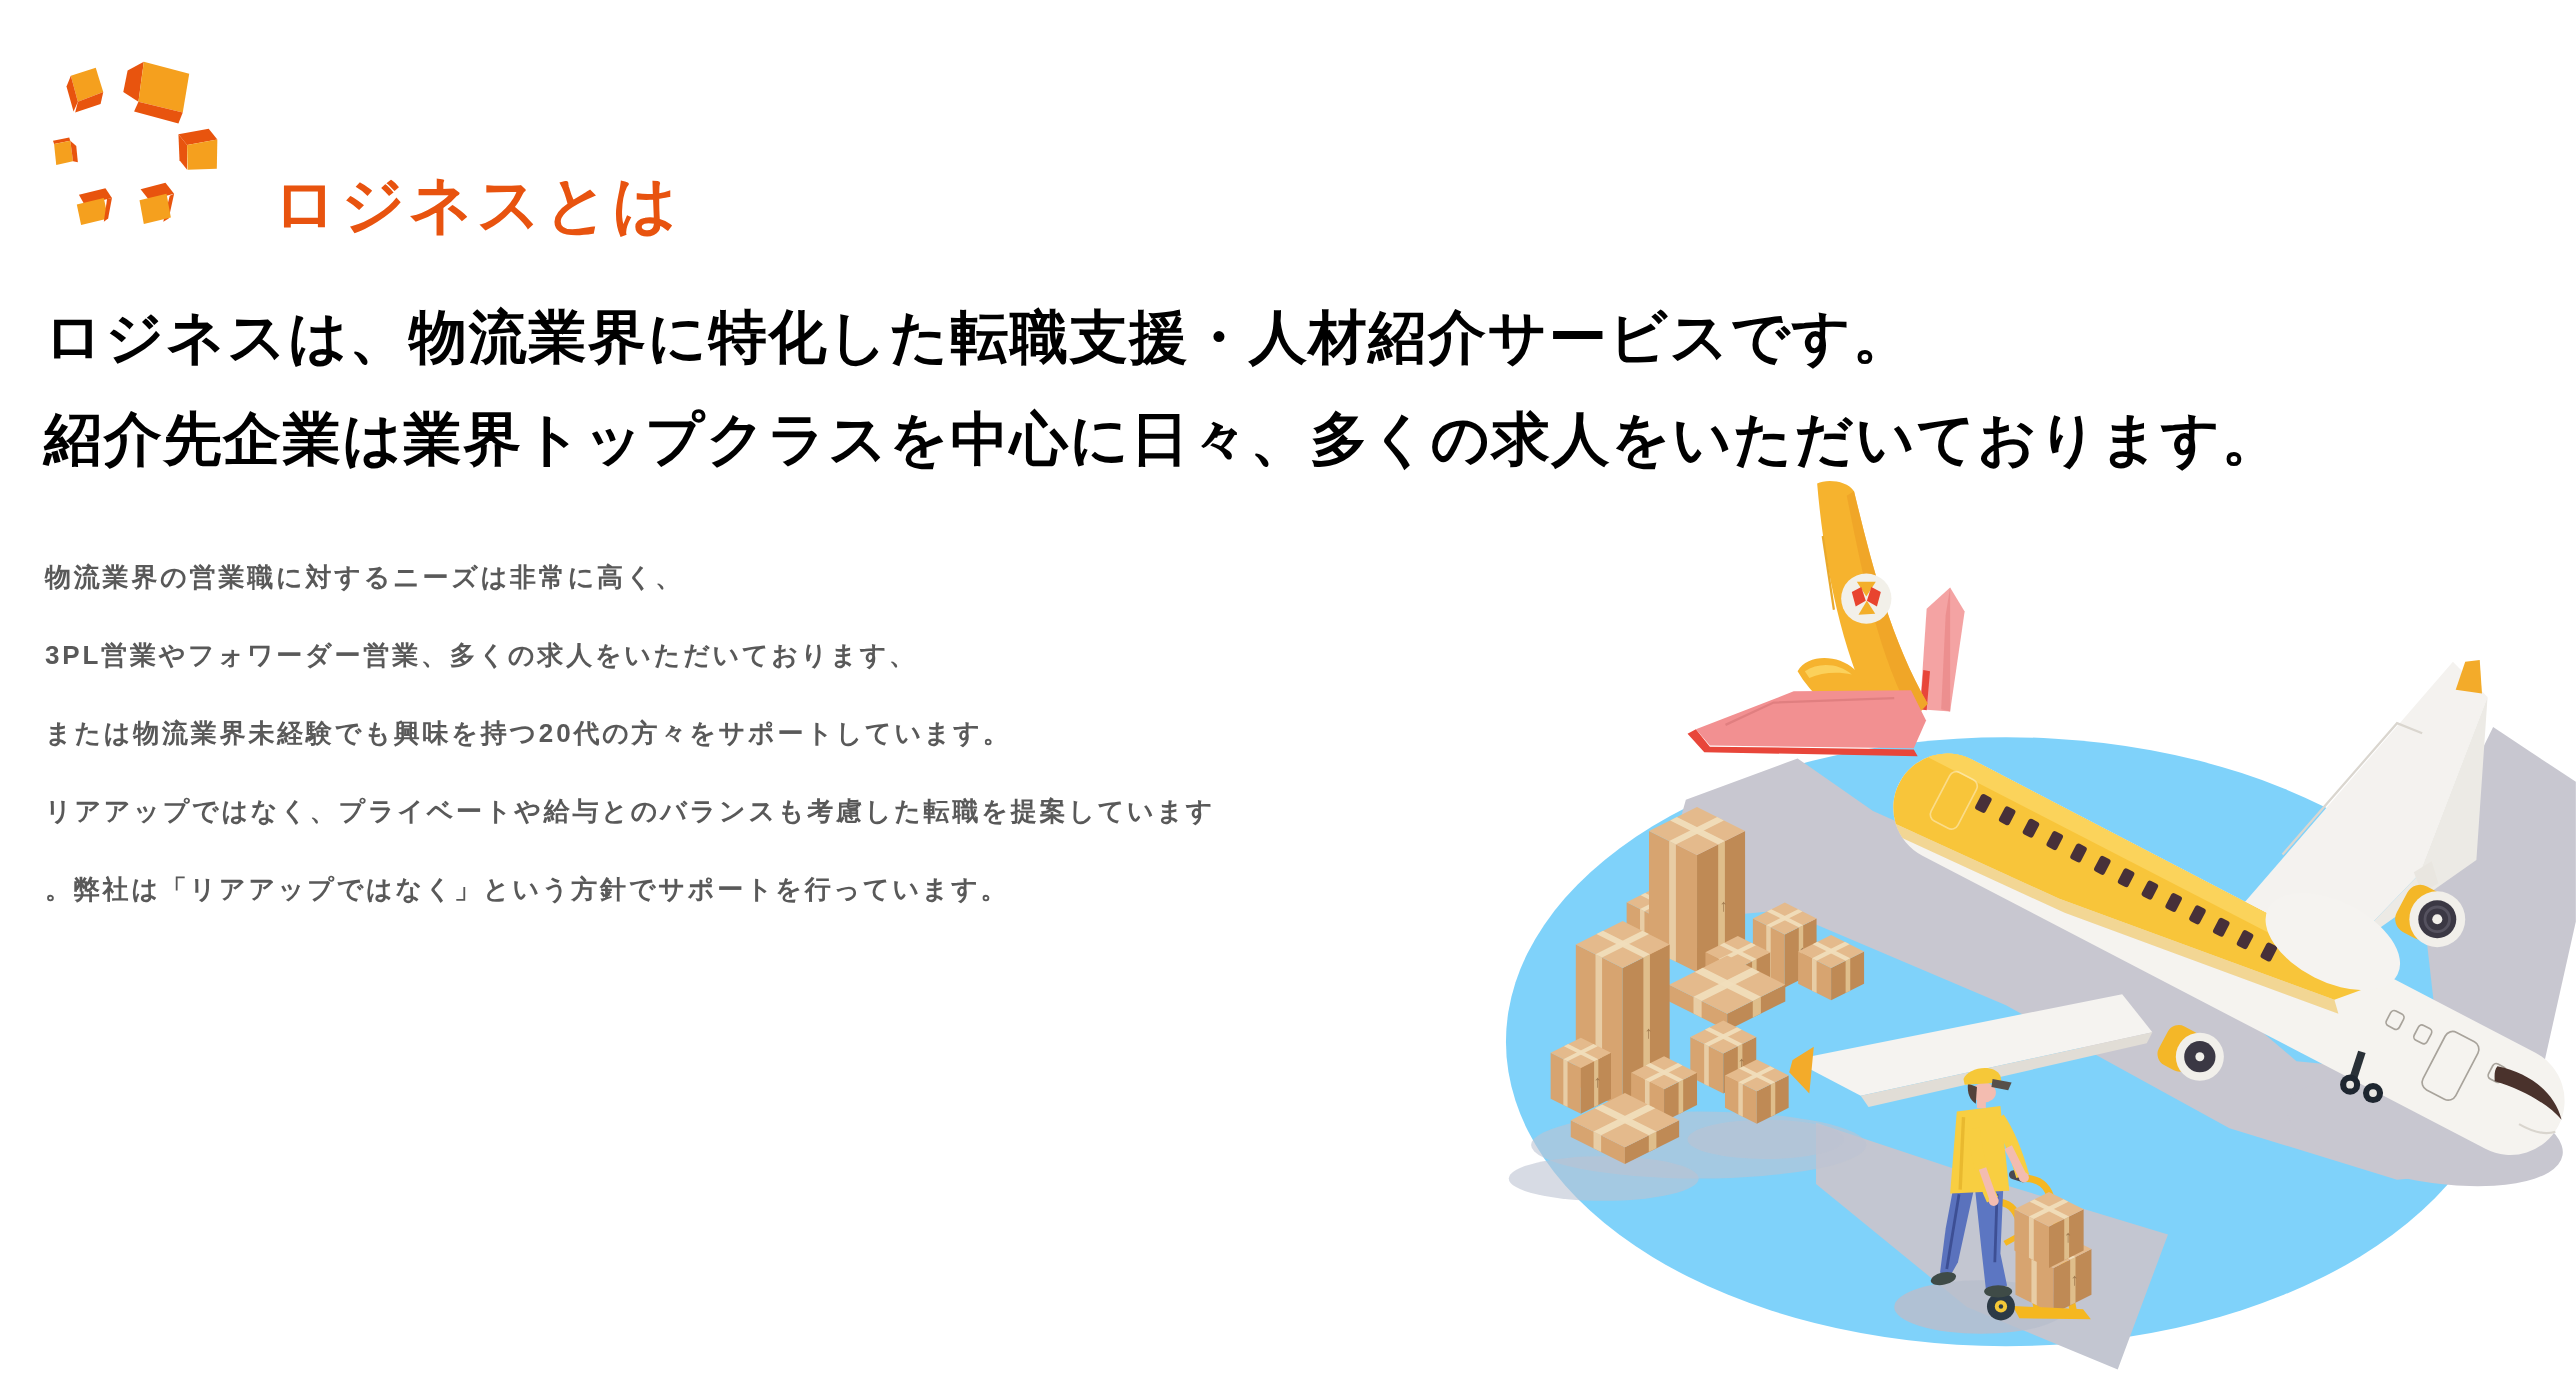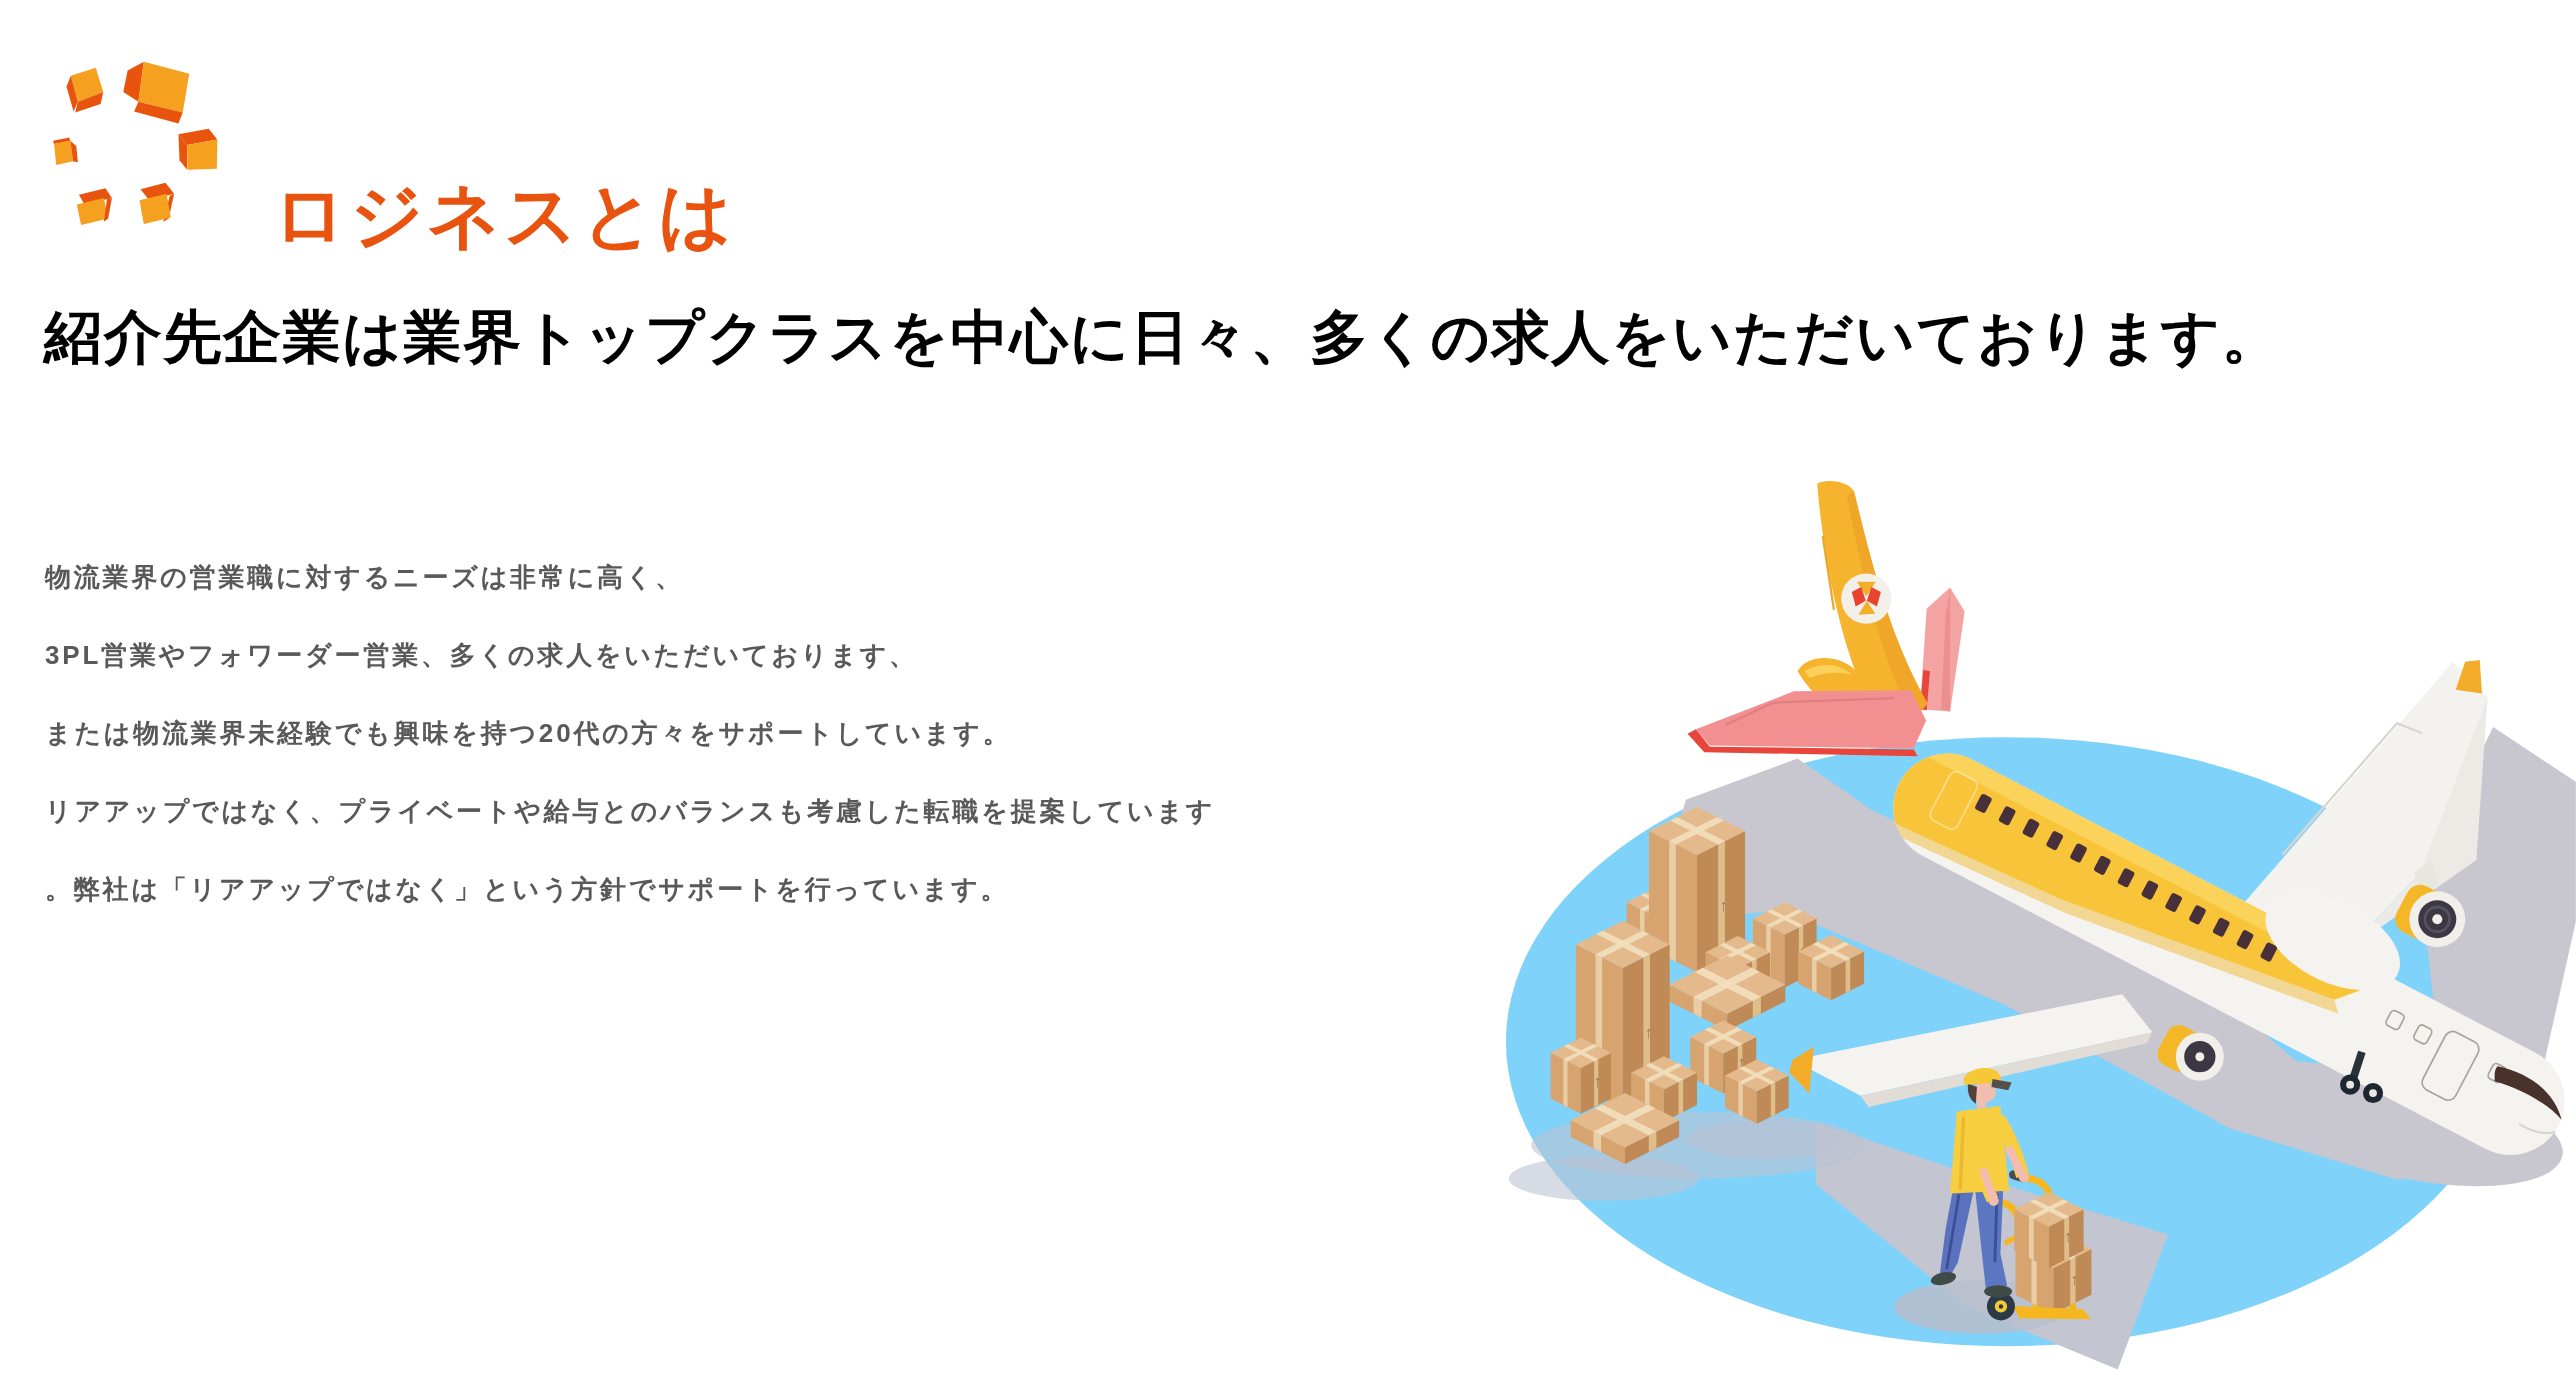--- a/index.html
+++ b/index.html
@@ -4,21 +4,21 @@
 <style>
   html,body{margin:0;padding:0}
   body{
     width:2576px;height:1384px;position:relative;overflow:hidden;
     background:#ffffff;
     font-family:"Liberation Sans","DejaVu Sans",sans-serif;
   }
   .logo-mark{position:absolute;left:53px;top:50px;width:173px;height:190px}
   .page-title{
     position:absolute;left:273px;top:131px;
-    font-size:72px;font-weight:800;letter-spacing:3.4px;
+    font-size:63px;font-weight:800;letter-spacing:3.4px;
     color:#E8530F;white-space:nowrap;line-height:1;
   }
   .headline{
     position:absolute;left:44px;top:286px;
     font-size:58px;font-weight:900;letter-spacing:1.7px;
     color:#000000;line-height:102px;white-space:nowrap;
   }
   .body-copy{
     position:absolute;left:45px;top:538px;
     font-size:26px;font-weight:600;letter-spacing:2.8px;
@@ -58,20 +58,21 @@
   <g>
     <polygon points="162,252 208,240 224,260 178,272" fill="#E8540E"></polygon>
     <polygon points="224,260 214,306 204,312 216,264" fill="#E8540E"></polygon>
     <polygon points="160,272 210,260 218,304 168,316" fill="#F5A01E"></polygon>
   </g>
 </svg>
 
 <h1 class="page-title">ロジネスとは</h1>
 
 <div class="headline">
+  <div>ロジネスは、物流業界に特化した転職支援・人材紹介サービスです。</div>
   <div>紹介先企業は業界トップクラスを中心に日々、多くの求人をいただいております。</div>
 </div>
 
 <div class="body-copy">
   <div>物流業界の営業職に対するニーズは非常に高く、</div>
   <div>3PL営業やフォワーダー営業、多くの求人をいただいております、</div>
   <div>または物流業界未経験でも興味を持つ20代の方々をサポートしています。</div>
   <div>リアアップではなく、プライベートや給与とのバランスも考慮した転職を提案しています</div>
   <div>。弊社は「リアアップではなく」という方針でサポートを行っています。</div>
 </div>

